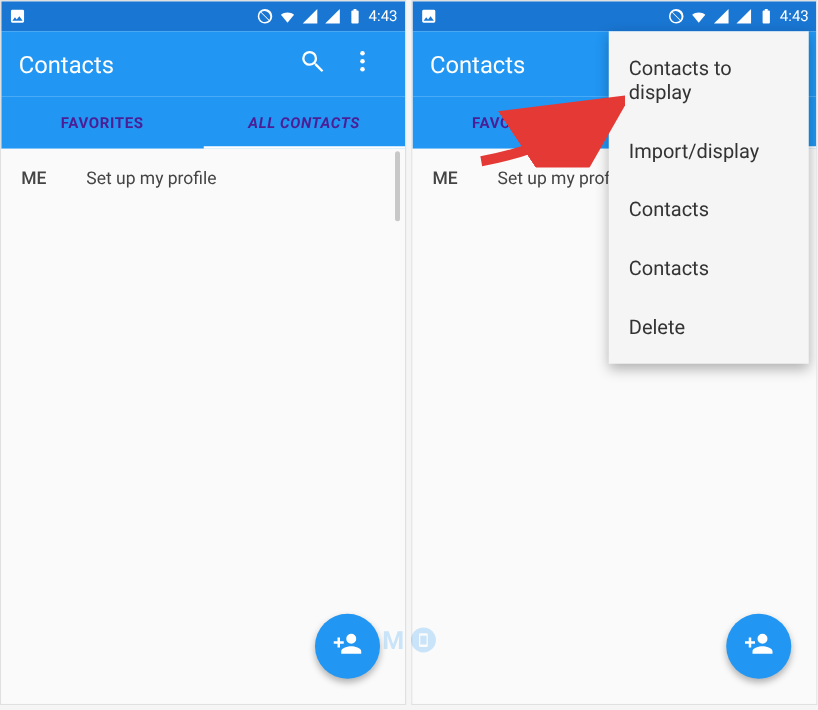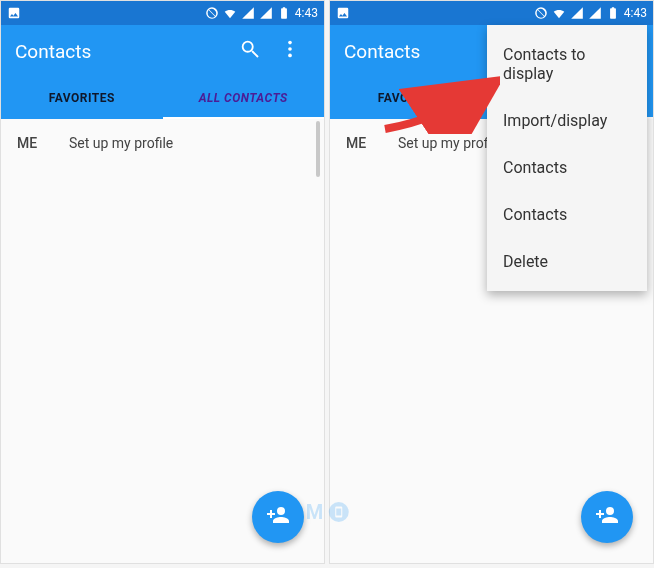--- a/index.html
+++ b/index.html
@@ -73,21 +73,21 @@
     height: 42px;
   }
   .tab {
     flex: 1;
     display: flex;
     align-items: center;
     justify-content: center;
     font-size: 12px;
     font-weight: 700;
     letter-spacing: 0.5px;
-    color: #0f172a;
+    color: #4c1d95;
     cursor: pointer;
     position: relative;
   }
   .tab.active { color: #4c1d95; font-style: italic; }
   .tab.active::after {
     content: "";
     position: absolute;
     left: 0; right: 0; bottom: 0;
     height: 2px;
     background: #fff;

